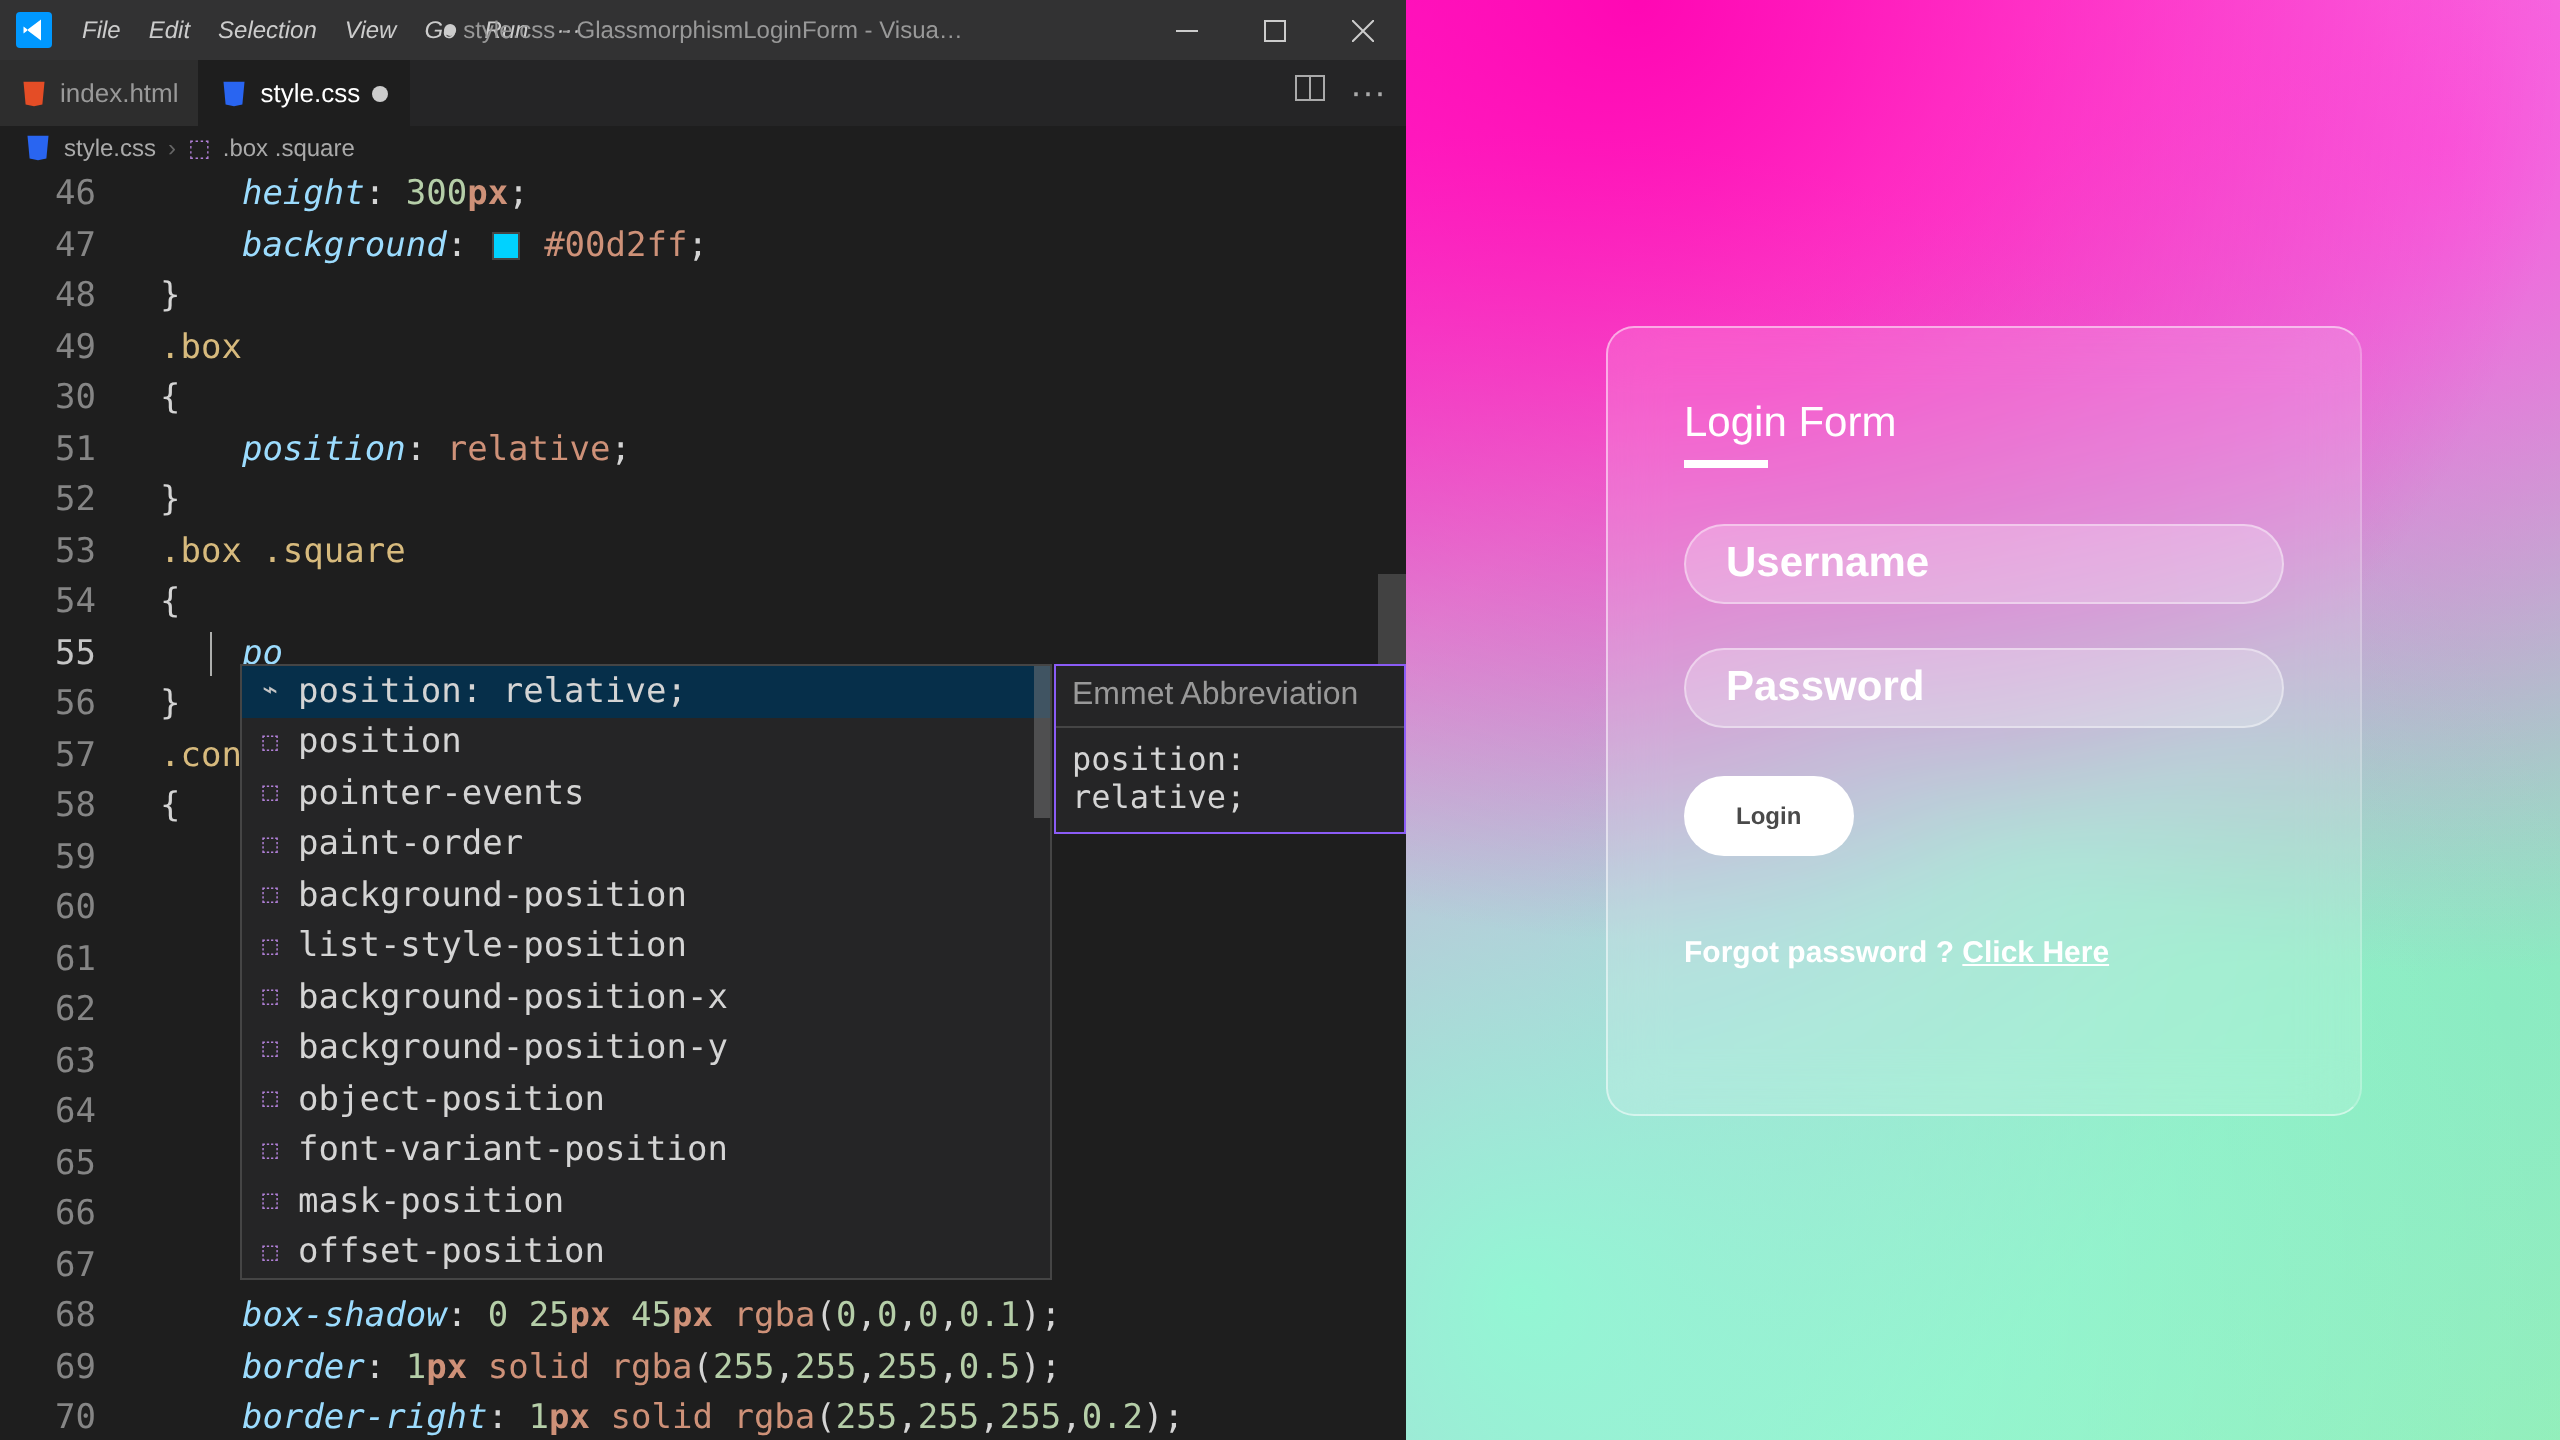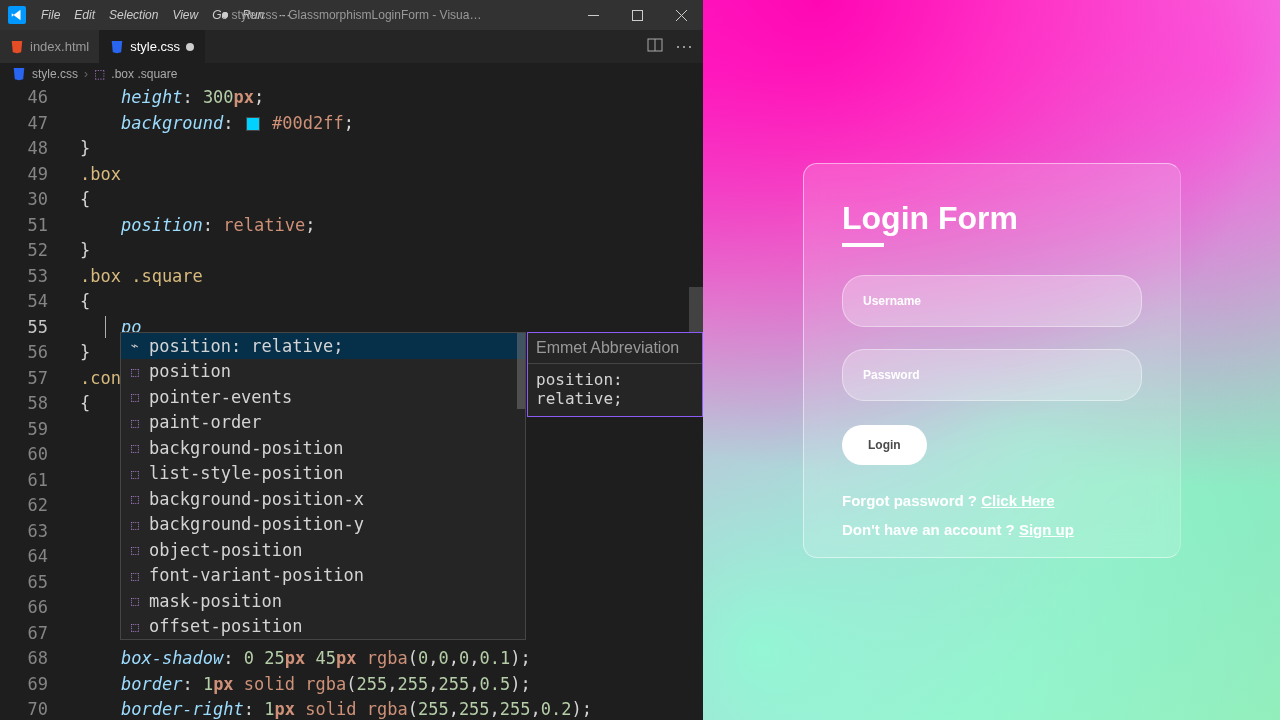--- a/index.html
+++ b/index.html
@@ -74,27 +74,27 @@
     radial-gradient(circle at 90% 10%, rgba(255,80,220,0.85) 0%, rgba(255,80,220,0) 50%),
     radial-gradient(circle at 10% 90%, rgba(140,255,210,0.9) 0%, rgba(140,255,210,0) 70%),
     radial-gradient(circle at 95% 70%, #8be9c0 0%, rgba(139,233,192,0) 65%),
     linear-gradient(135deg, #ff34d2 0%, #ff74df 25%, #dd9be8 50%, #a8e8d0 75%, #9ef2b0 100%);
 }
 .login-card { position: absolute; left: 100px; top: 163px; width: 378px; height: 395px;
   background: rgba(255,255,255,0.15); backdrop-filter: blur(14px);
   border: 1px solid rgba(255,255,255,0.5); border-right: 1px solid rgba(255,255,255,0.2);
   border-radius: 14px; padding: 36px 38px; color: #fff;
 }
-.login-title { font-weight: 700; font-size: 32px; font-family: 'Segoe UI', sans-serif; }
+.login-title { font-weight: 400; font-size: 21px; font-family: 'Segoe UI', sans-serif; }
 .login-title::after { content: ''; display: block; width: 42px; height: 4px; background: #fff; margin-top: 6px; border-radius: 0; }
-.login-input { margin-top: 28px; width: 100%; height: 52px; border-radius: 22px; background: rgba(255,255,255,0.25); border: 1px solid rgba(255,255,255,0.4); padding: 0 20px; color: #fff; font-size: 12px; font-family: inherit; }
+.login-input { margin-top: 28px; width: 100%; height: 40px; border-radius: 22px; background: rgba(255,255,255,0.25); border: 1px solid rgba(255,255,255,0.4); padding: 0 20px; color: #fff; font-size: 21px; font-family: inherit; }
 .login-input::placeholder { color: #fff; font-weight: 600; }
 .login-input + .login-input { margin-top: 22px; }
 .login-btn { margin-top: 24px; height: 40px; padding: 0 26px; border-radius: 22px; border: none; background: #fff; color: #4a4a4a; font-weight: 600; font-size: 12px; cursor: pointer; }
-.login-links { margin-top: 22px; font-size: 15px; color: #fff; font-weight: 600; line-height: 1.9; }
+.login-links { margin-top: 35px; font-size: 15px; color: #fff; font-weight: 600; line-height: 1.9; }
 .login-links a { color: #fff; font-weight: 700; text-decoration: underline; }
 </style>
 </head>
 <body>
 
 <div class="vscode">
 
   <div class="titlebar">
     <span class="vs-logo">
       <svg viewBox="0 0 24 24" fill="#fff">
@@ -284,16 +284,15 @@
 </div>
 
 <div class="preview">
   <div class="login-card">
     <div class="login-title">Login Form</div>
     <input class="login-input" placeholder="Username" style="">
     <input class="login-input" type="password" placeholder="Password" style="">
     <button class="login-btn">Login</button>
     <div class="login-links">
       <div><span>Forgot password ? </span><a href="#">Click Here</a></div>
-      <div><span>Don't have an account ? </span><a href="#">Sign up</a></div>
     </div>
   </div>
 </div>
 
 </body></html>

